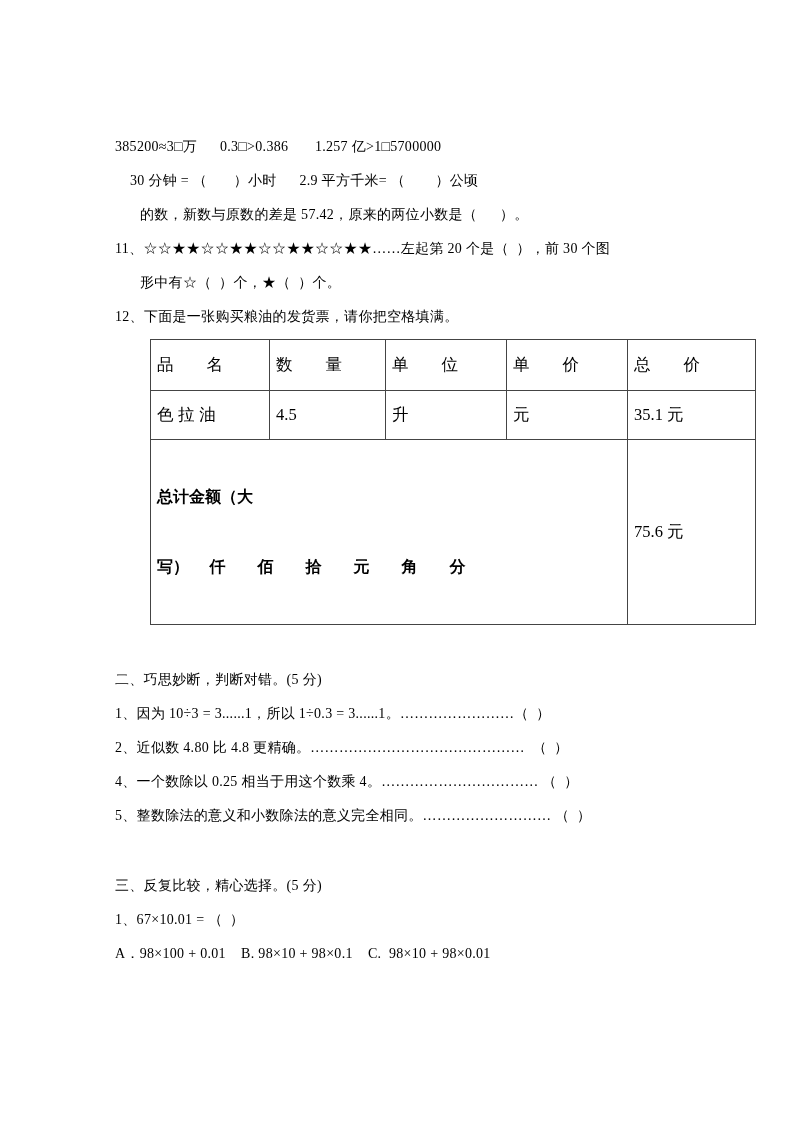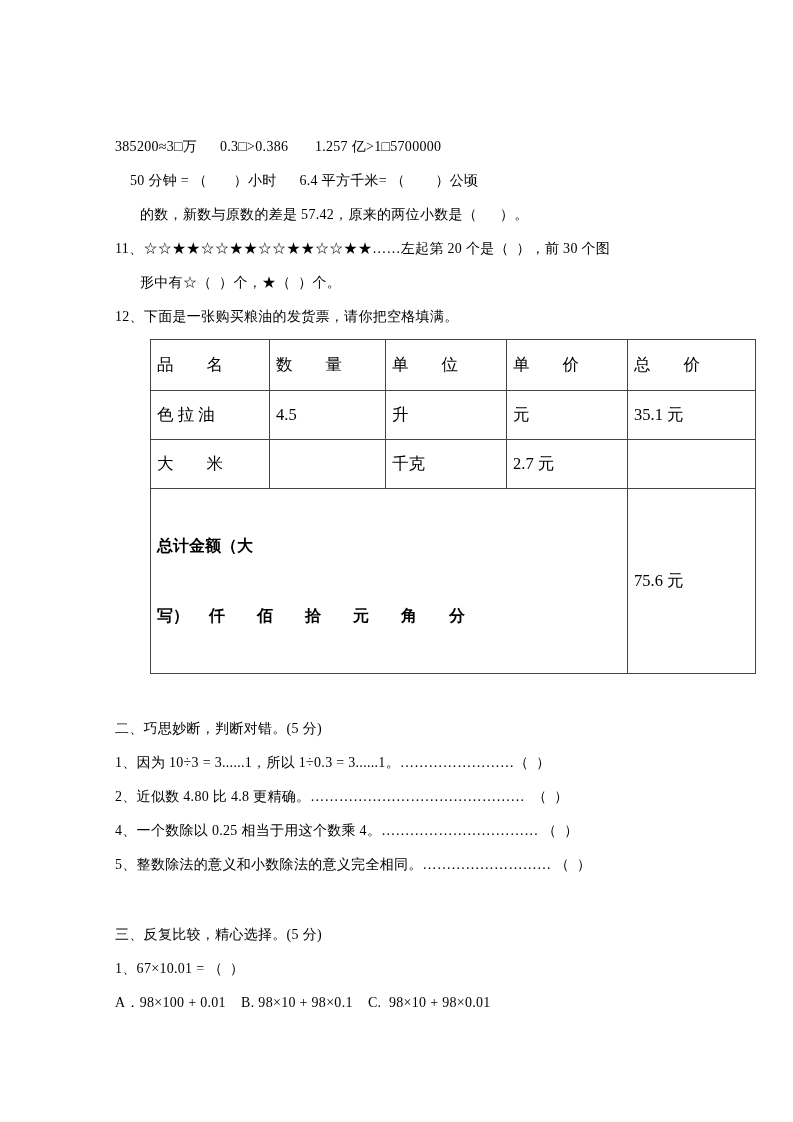--- a/index.html
+++ b/index.html
@@ -36,61 +36,54 @@
     font-size:16.5px;
     vertical-align:middle;
     text-align:left;
     white-space:pre-wrap;
     font-weight:normal;
   }
   .c0{width:106px;} .c1{width:103px;} .c2{width:108px;} .c3{width:108px;} .c4{width:115px;margin-left:24px;}
   tr.hrow td{height:46px;}
   tr.drow td{height:44px;}
   tr.trow td{height:78px;}
-  .cn-b{font-weight:bold;font-family:Liberation Serif, serif;font-size:16px;}
+  .cn-b{font-weight:bold;font-family:Liberation Sans, sans-serif;font-size:16px;}
   .unit-pad{padding-left:34px;}
   .total-line{line-height:30px;white-space:pre-wrap;}
   .sec-gap{height:38px;}
   .sec3-gap{height:36px;}
 </style>
 </head>
 <body>
 
 <div class="page">
   <div class="content">
 
     <div class="line">385200≈3□万      0.3□&gt;0.386       1.257 亿&gt;1□5700000</div>
-    <div class="line indent-a">50 分钟 = （       ）小时      6.4 平方千米= （        ）公顷</div>
+    <div class="line indent-a">30 分钟 = （       ）小时      2.9 平方千米= （        ）公顷</div>
     <div class="line indent-b">的数，新数与原数的差是 57.42，原来的两位小数是（      ）。</div>
     <div class="line">11、☆☆★★☆☆★★☆☆★★☆☆★★……左起第 20 个是（  ），前 30 个图</div>
     <div class="line indent-b">形中有☆（  ）个，★（  ）个。</div>
     <div class="line">12、下面是一张购买粮油的发货票，请你把空格填满。</div>
 
     <table class="invoice">
       <tbody>
           <tr class="hrow">
         <td class="c0 cn-b">品　　名</td>
         <td class="c1 cn-b">数　　量</td>
         <td class="c2 cn-b">单　　位</td>
         <td class="c3 cn-b">单　　价</td>
         <td class="c4 cn-b">总　　价</td>
       </tr>
       <tr class="drow">
         <td class="cn-b">色 拉 油</td>
         <td>4.5</td>
         <td class="cn-b">升</td>
         <td class="cn-b unit-pad">元</td>
         <td>35.1 元</td>
-      </tr>
-      <tr class="drow">
-        <td class="cn-b">大　　米</td>
-        <td></td>
-        <td class="cn-b">千克</td>
-        <td>2.7 元</td>
-        <td></td>
       </tr>
       <tr class="trow">
         <td colspan="4">
           <div class="total-line cn-b">总计金额（大</div>
           <div class="total-line cn-b">写）　 仟　　佰　　拾　　元　　角　　分</div>
         </td>
         <td>75.6 元</td>
       </tr>
     </tbody>
       </table>

